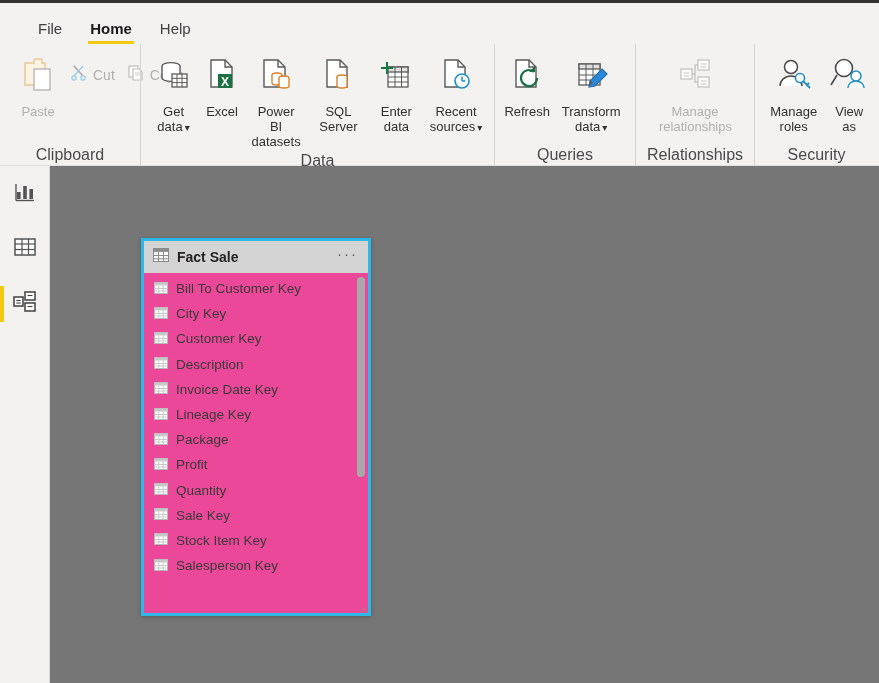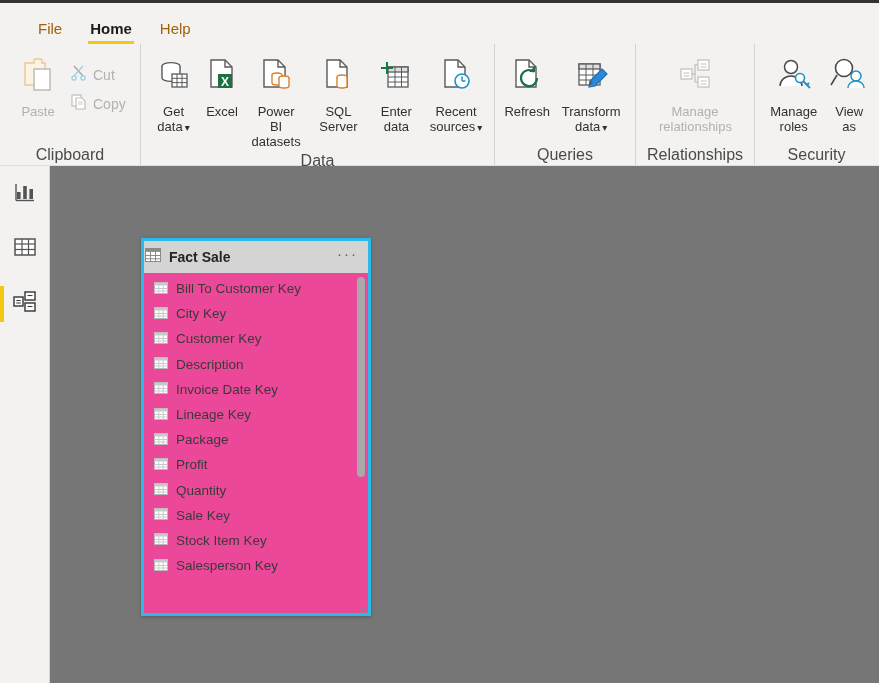--- a/index.html
+++ b/index.html
@@ -32,21 +32,21 @@
     background: #f3f2f1;
     display: flex;
     align-items: flex-end;
     padding-left: 24px;
     position: relative;
   }
   .tab {
     position: relative;
     padding: 0 14px 8px 14px;
     font-size: 15px;
-    color: #a16207;
+    color: #404040;
     line-height: 1;
     cursor: pointer;
     white-space: nowrap;
   }
   .tab.active {
     color: #1b1b1b;
     font-weight: bold;
   }
   .tab.active::after {
     content: "";
@@ -106,21 +106,21 @@
     margin-top: 4px;
     max-width: 72px;
   }
   .btn.disabled { cursor: default; }
   .btn.disabled .lbl { color: #b3b0ad; }
   .icon { display: block; }
   .chev { font-size: 10px; margin-left: 2px; }
 
   
   .clip-wrap { display: flex; align-items: flex-start; }
-  .clip-small-col { display: flex; flex-direction: column; padding-top: 8px; }
+  .clip-small-col { display: flex; padding-top: 8px; }
   .clip-small {
     display: flex;
     align-items: center;
     gap: 6px;
     padding: 4px 8px 4px 4px;
     cursor: default;
   }
   .clip-small .lbl { font-size: 14px; color: #b3b0ad; }
 
   
@@ -178,21 +178,21 @@
     border: 3px solid #2cb8e8;
     display: flex;
     flex-direction: column;
     box-shadow: 0 1px 4px rgba(0,0,0,0.25);
   }
   .card-header {
     background: #d4d4d4;
     height: 32px;
     display: flex;
     align-items: center;
-    padding: 0 8px 0 1px;
+    padding: 0 8px 0 9px;
     flex: none;
     cursor: move;
   }
   .card-title {
     font-size: 14px;
     font-weight: bold;
     color: #252423;
     margin-left: 8px;
     flex: 1;
     white-space: nowrap;

